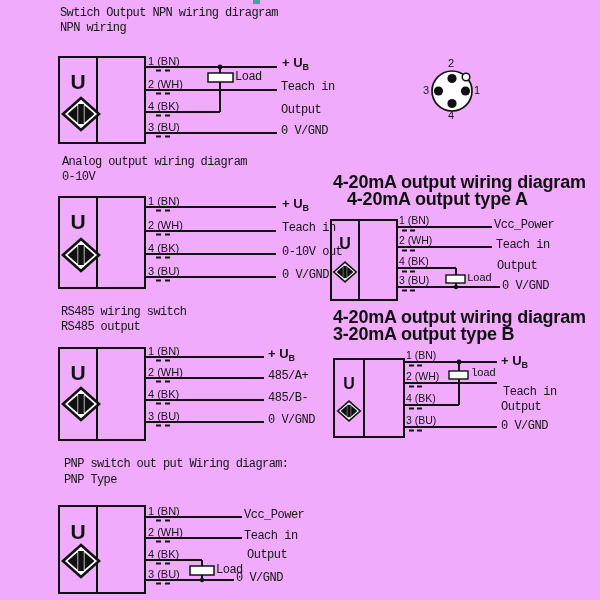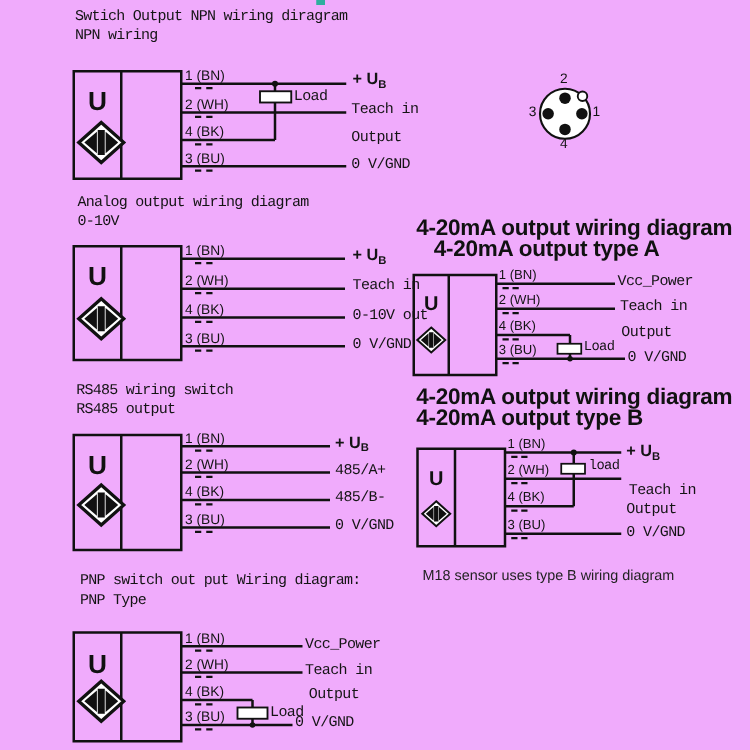--- a/index.html
+++ b/index.html
@@ -200,28 +200,27 @@
     <div class="pin2" style="left:399px;top:275px">3 (BU)</div>
     <div class="sig2" style="left:467px;top:272px">Load</div>
     <div class="sig" style="left:494px;top:219px">Vcc_Power</div>
     <div class="sig" style="left:496px;top:239px">Teach in</div>
     <div class="sig" style="left:497px;top:260px">Output</div>
     <div class="sig" style="left:502px;top:280px">0 V/GND</div>
   </div>
 
   <div>
     <div class="bt" style="left:333px;top:307px">4-20mA output wiring diagram</div>
-    <div class="bt" style="left:333px;top:324px">4-20mA output type B</div>
+    <div class="bt" style="left:333px;top:324px">3-20mA output type B</div>
     <div class="uletter2" style="left:337px;top:375px">U</div>
     <div class="pin2" style="left:406px;top:350px">1 (BN)</div>
     <div class="pin2" style="left:406px;top:371px">2 (WH)</div>
     <div class="pin2" style="left:406px;top:393px">4 (BK)</div>
     <div class="pin2" style="left:406px;top:415px">3 (BU)</div>
     <div class="sig2" style="left:471px;top:367px">load</div>
     <div class="ub" style="left:501px;top:354px"><span>+ U</span><span class="sub">B</span></div>
     <div class="sig" style="left:503px;top:386px">Teach in</div>
     <div class="sig" style="left:501px;top:401px">Output</div>
     <div class="sig" style="left:501px;top:420px">0 V/GND</div>
   </div>
 
-  <div class="note" style="left:338px;top:455px">M18 sensor uses type B wiring diagram</div>
 
 </div>
 
 </body></html>

